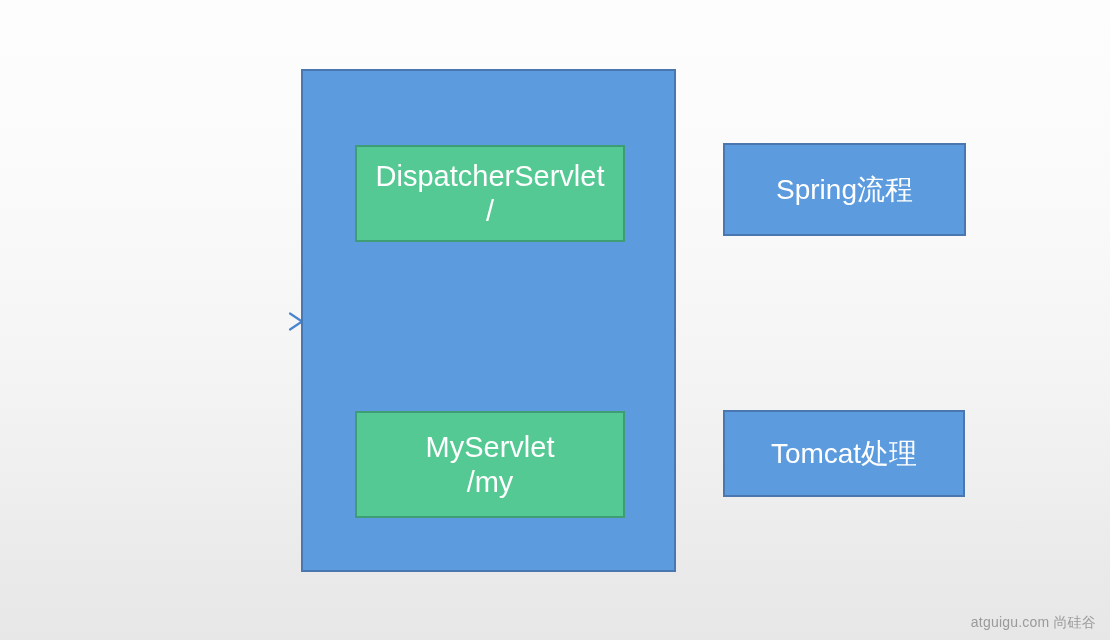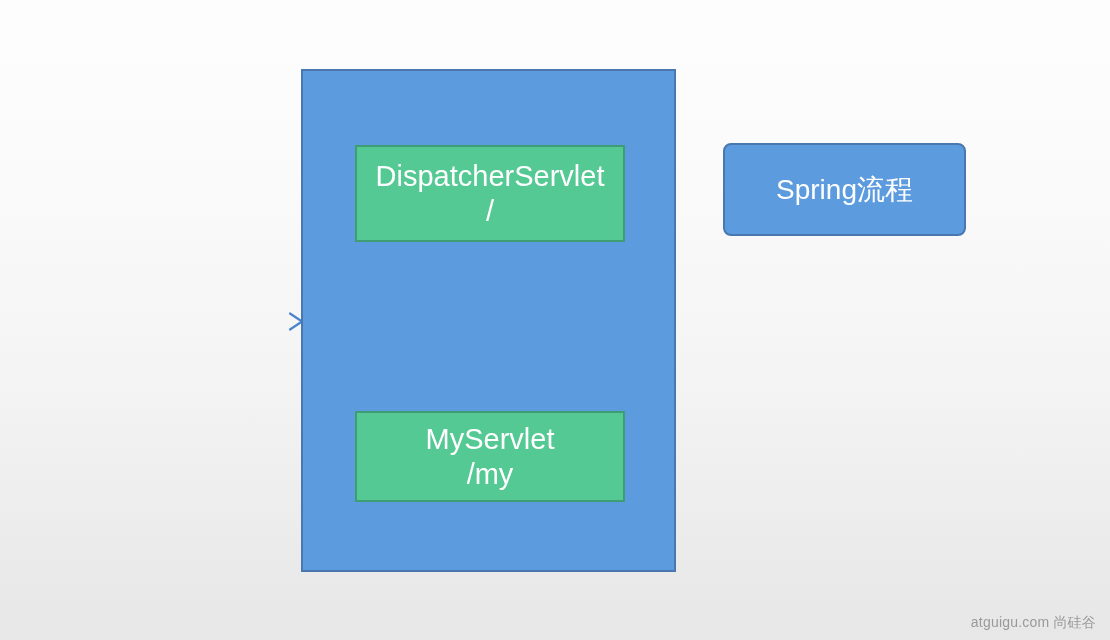--- a/index.html
+++ b/index.html
@@ -66,29 +66,28 @@
     left: 52px;   
     top: 74px;    
     width: 270px;
     height: 97px;
   }
 
   #my-servlet-box {
     left: 52px;   
     top: 340px;   
     width: 270px;
-    height: 91px;
+    height: 107px;
   }
 
   #spring-flow-box {
     left: 723px;
     top: 143px;
     width: 243px;
     height: 93px;
-    border-radius: 8px;
   }
 
   #tomcat-box {
     left: 723px;
     top: 410px;
     width: 242px;
     height: 87px;
   }
 
   .box-label {
@@ -145,16 +144,19 @@
       <span class="box-label">MyServlet
 /my</span>
     </div>
 
   </div>
 
   <div class="box blue-box" id="spring-flow-box">
     <span class="box-label">Spring流程</span>
   </div>
 
+  <div class="box blue-box" id="tomcat-box">
+    <span class="box-label">Tomcat处理</span>
+  </div>
 
   <div id="watermark">atguigu.com 尚硅谷</div>
 
 </div>
 
 </body></html>

